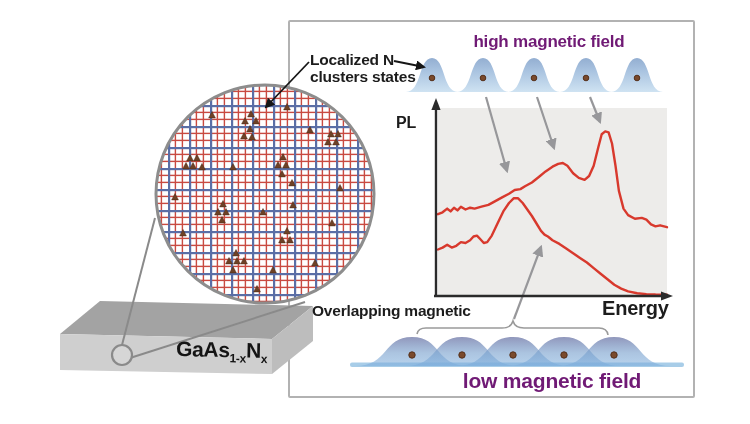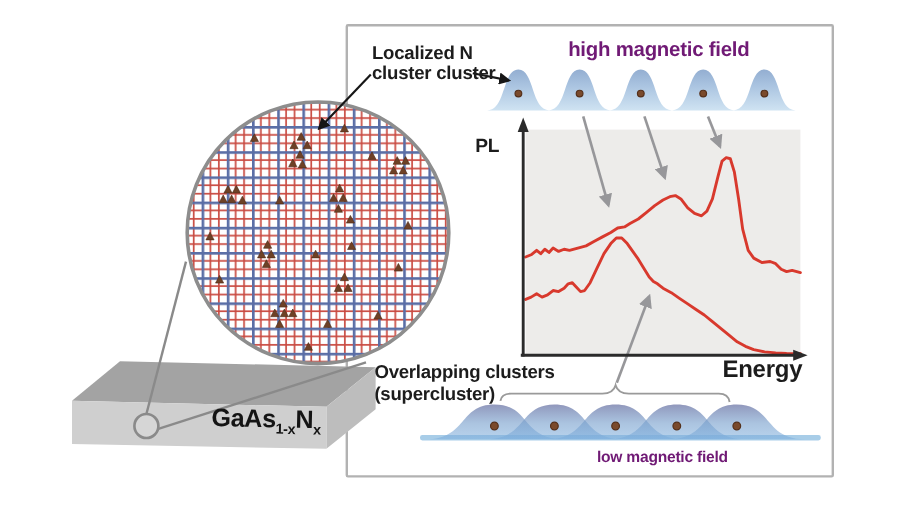--- a/index.html
+++ b/index.html
@@ -7,26 +7,26 @@
     position:relative;width:750px;height:424px;background:#ffffff;overflow:hidden;
     font-family:"Liberation Sans", sans-serif;
   }
   #panel{
     position:absolute;left:288px;top:20px;width:407px;height:378px;
     border:2.5px solid #b2b2b2;border-radius:2px;background:#ffffff;box-sizing:border-box;
   }
   #scene{position:absolute;left:0;top:0;width:750px;height:424px;}
   .lbl{position:absolute;color:#1c1c1c;font-weight:700;line-height:17px;font-size:15.5px;letter-spacing:-0.2px;}
   .lbl.red{color:#701a75;}
-  #lbl-localized{left:310px;top:36px;}
+  #lbl-localized{left:310px;top:51px;}
   #lbl-high{left:449px;top:33px;width:200px;text-align:center;font-size:17px;}
   #lbl-pl{left:396px;top:114px;font-size:16px;}
   #lbl-energy{left:602px;top:300px;font-size:20px;}
   #lbl-overlap{left:312px;top:302px;line-height:17.5px;}
-  #lbl-low{left:452px;top:372px;width:200px;text-align:center;font-size:13px;}
+  #lbl-low{left:452px;top:372px;width:200px;text-align:center;font-size:21px;}
   #lbl-formula{left:176px;top:341px;font-size:21px;color:#141414;transform:rotate(1.2deg);font-weight:700;letter-spacing:-0.3px;}
   #lbl-formula sub{font-size:12px;font-weight:700;}
 </style>
 </head>
 <body>
 
 <div id="stage">
 
   <div id="panel"></div>
 
@@ -169,24 +169,23 @@
       </g>
 
     <g id="blackArrows">
         <line x1="309" y1="62" x2="266" y2="107" stroke="#161616" stroke-width="1.8" marker-end="url(#mBlack)"></line>
         <line x1="394" y1="61" x2="424" y2="67" stroke="#161616" stroke-width="1.8" marker-end="url(#mBlack)"></line>
       </g>
   </svg>
 
   <div class="lbl" id="lbl-localized">
     <div>Localized N</div>
-    <div>cluster cluster</div>
+    <div>clusters states</div>
   </div>
   <div class="lbl red" id="lbl-high">high magnetic field</div>
   <div class="lbl" id="lbl-pl">PL</div>
   <div class="lbl" id="lbl-energy">Energy</div>
   <div class="lbl" id="lbl-overlap">
-    <div>Overlapping clusters</div>
-    <div>(supercluster)</div>
+    <div>Overlapping magnetic</div>
   </div>
   <div class="lbl red" id="lbl-low">low magnetic field</div>
   <div class="lbl" id="lbl-formula"><span>GaAs</span><sub>1-x</sub><span>N</span><sub>x</sub></div>
 </div>
 
 </body></html>

